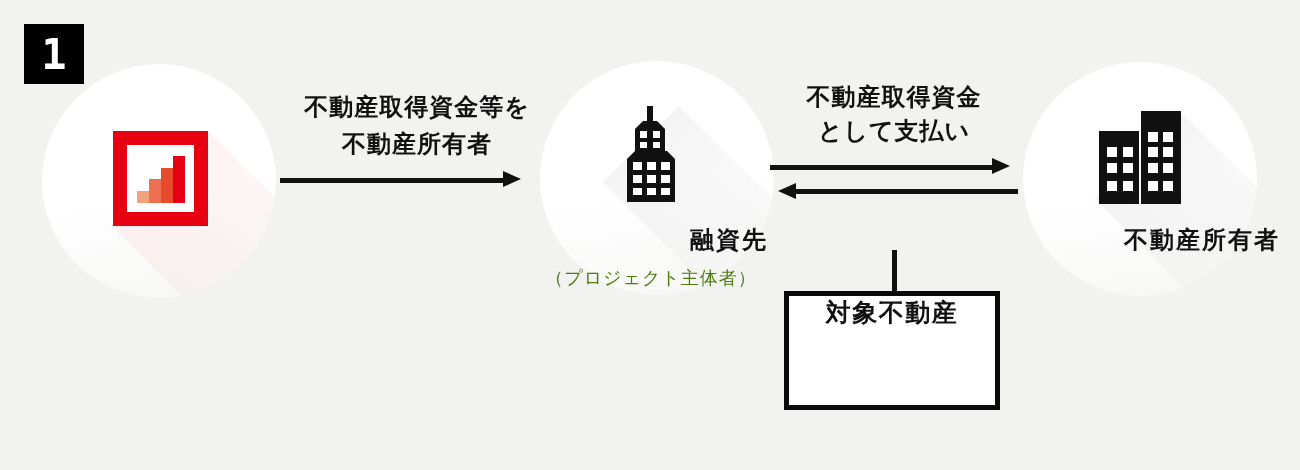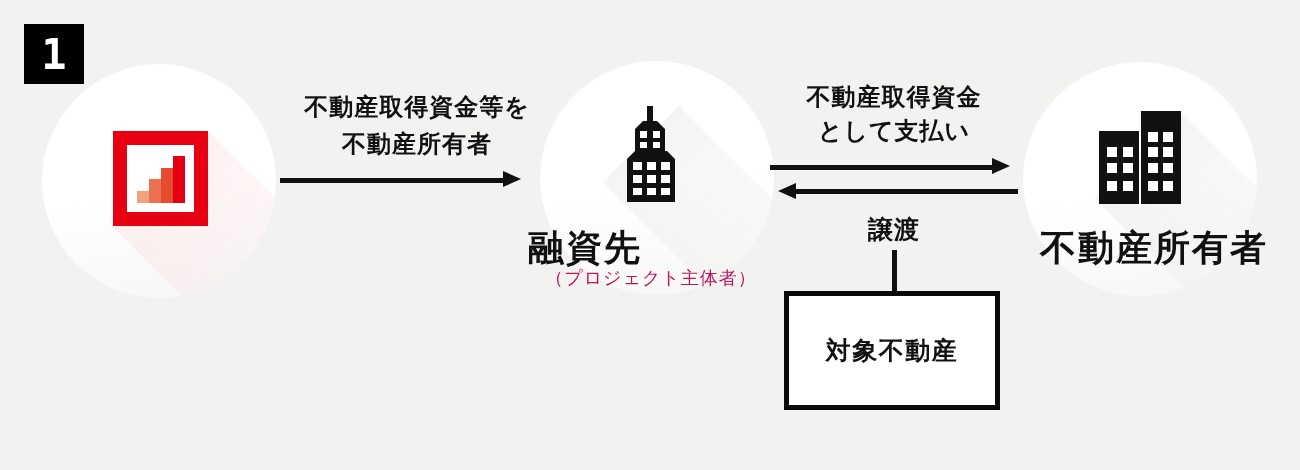--- a/index.html
+++ b/index.html
@@ -69,34 +69,34 @@
   
   .flow-label{
     position:absolute;text-align:center;font-weight:bold;font-size:24px;
     letter-spacing:1px;color:#111;
   }
   .flow-label .line{display:block;}
   .lbl-loan{left:282px;top:88px;width:240px;line-height:37px;margin-left:15px;}
   .lbl-payment{left:774px;top:80px;width:240px;line-height:34px;}
   .lbl-transfer{left:834px;top:213px;width:120px;font-size:25px;}
   .node-label{
-    position:absolute;text-align:left;font-weight:bold;font-size:36px;
+    position:absolute;text-align:right;font-weight:bold;font-size:24px;
     letter-spacing:2px;color:#111;
   }
   .lbl-borrower{left:528px;top:224px;width:240px;}
   .lbl-owner{left:1040px;top:224px;width:240px;}
   .node-sublabel{
     position:absolute;text-align:center;font-weight:normal;font-size:18px;
-    letter-spacing:1px;color:#be185d;left:531px;top:266px;width:240px;
+    letter-spacing:1px;color:#4d7c0f;left:531px;top:266px;width:240px;
   }
   
   .property-box{
     position:absolute;left:784px;top:291px;width:216px;height:119px;
     box-sizing:border-box;border:5px solid #0a0a0a;background:#fff;
-    display:flex;align-items:center;justify-content:center;
+    display:flex;align-items:flex-start;justify-content:center;
     font-weight:bold;font-size:25px;letter-spacing:1.5px;
   }
 </style>
 </head>
 <body>
 
 <div id="canvas" style="background: rgb(242, 242, 241);">
 
   <div class="badge">1</div>
 
@@ -145,21 +145,20 @@
 
   <div class="h-line" style="left:770px;top:165px;width:225px;"></div>
   <div class="head-right" style="left:992px;top:158px;"></div>
   <div class="flow-label lbl-payment">
     <span class="line">不動産取得資金</span>
     <span class="line">として支払い</span>
   </div>
 
   <div class="h-line" style="left:794px;top:189px;width:224px;"></div>
   <div class="head-left" style="left:778px;top:183px;"></div>
-  <div class="flow-label lbl-transfer">譲渡</div>
 
   <div class="v-line" style="left:892px;top:250px;height:42px;"></div>
   <div class="property-box">
     <span>対象不動産</span>
   </div>
 
   <div class="circle c3">
     <div class="long-shadow ls-gray" style="left:158px;top:50px;width:280px;height:122px;"></div>
     <svg class="icon-svg buildings-icon" width="82" height="93" viewBox="0 0 82 93">
       <rect x="0" y="20" width="40" height="73" fill="#111"></rect>

